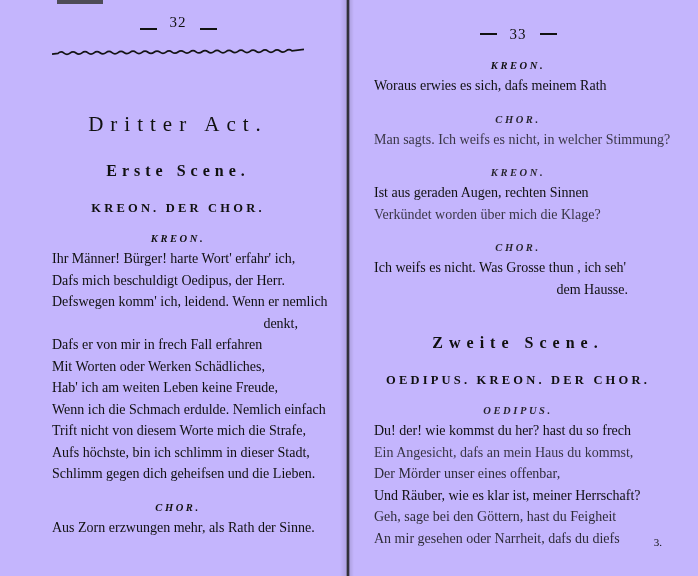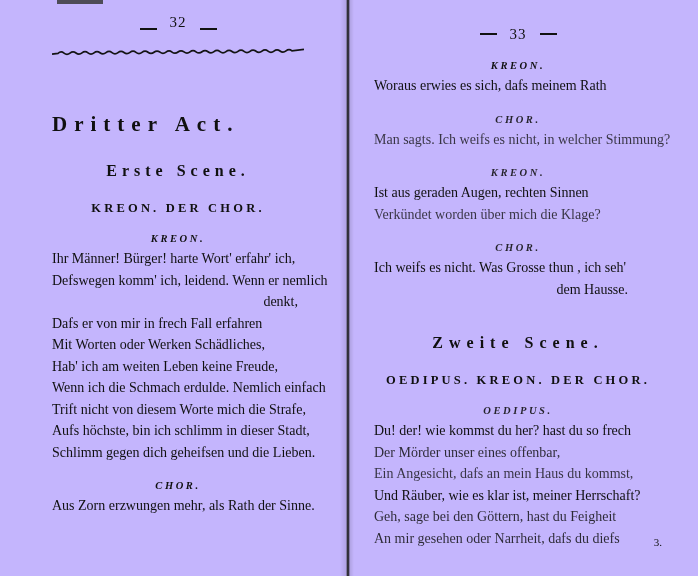--- a/index.html
+++ b/index.html
@@ -101,22 +101,23 @@
     margin-top: 9px;
     height: 9px;
     width: 100%;
     overflow: hidden;
     transform: rotate(-0.55deg);
   }
   .wavy-rule svg { display: block; }
 
   
   .act-title {
+    text-align: center;
     font-size: 21px;
-    font-weight: bold;
+    font-weight: normal;
     letter-spacing: 7px;
     margin-top: 56px;
   }
   .scene-title {
     text-align: center;
     font-size: 16px;
     font-weight: bold;
     letter-spacing: 5px;
     margin-top: 25px;
   }
@@ -200,20 +201,21 @@
         </svg>
       </div>
 
       <div class="act-title">Dritter Act.</div>
       <div class="scene-title">Erste Scene.</div>
       <div class="dramatis">KREON.  DER CHOR.</div>
 
       <div>
         <div class="speaker">KREON.</div>
         <div class="verse-line">Ihr Männer! Bürger! harte Wort' erfahr' ich,</div>
+        <div class="verse-line">Dafs mich beschuldigt Oedipus, der Herr.</div>
         <div class="verse-line">Defswegen komm' ich, leidend.  Wenn er nemlich</div>
         <div class="verse-line runover">denkt,</div>
         <div class="verse-line">Dafs er von mir in frech Fall erfahren</div>
         <div class="verse-line">Mit Worten oder Werken Schädliches,</div>
         <div class="verse-line">Hab' ich am weiten Leben keine Freude,</div>
         <div class="verse-line">Wenn ich die Schmach erdulde.   Nemlich einfach</div>
         <div class="verse-line">Trift nicht von diesem Worte mich  die Strafe,</div>
         <div class="verse-line">Aufs höchste, bin ich schlimm in dieser Stadt,</div>
         <div class="verse-line">Schlimm gegen dich geheifsen und die Lieben.</div>
       </div>
@@ -255,22 +257,22 @@
         <div class="verse-line runover-mid">dem Hausse.</div>
       </div>
 
       <div style="height:34px;"></div>
       <div class="scene-title second">Zweite Scene.</div>
       <div class="dramatis">OEDIPUS.  KREON.  DER CHOR.</div>
 
       <div>
         <div class="speaker faint">OEDIPUS.</div>
         <div class="verse-line">Du! der! wie kommst du her? hast du so frech</div>
+        <div class="verse-line faded">Ein Angesicht, dafs an mein Haus du kommst,</div>
         <div class="verse-line faded2">Der Mörder unser eines offenbar,</div>
-        <div class="verse-line faded">Ein Angesicht, dafs an mein Haus du kommst,</div>
         <div class="verse-line">Und Räuber, wie es klar ist, meiner Herrschaft?</div>
         <div class="verse-line faded2">Geh, sage bei den Göttern, hast du Feigheit</div>
         <div class="verse-line faded2">An mir gesehen oder Narrheit,  dafs du diefs</div>
       </div>
 
     </div>
 
     <div class="signature">3.</div>
   </div>
 

